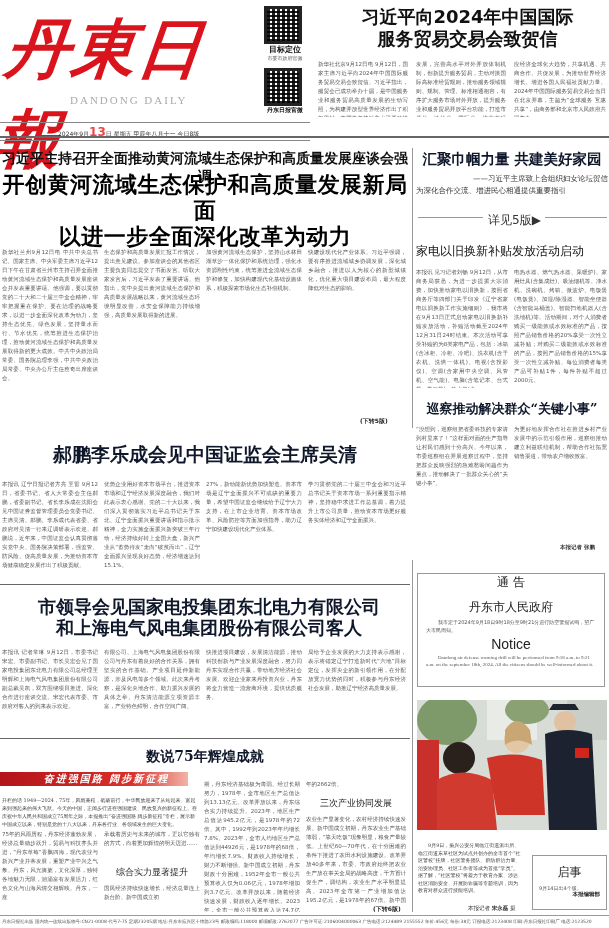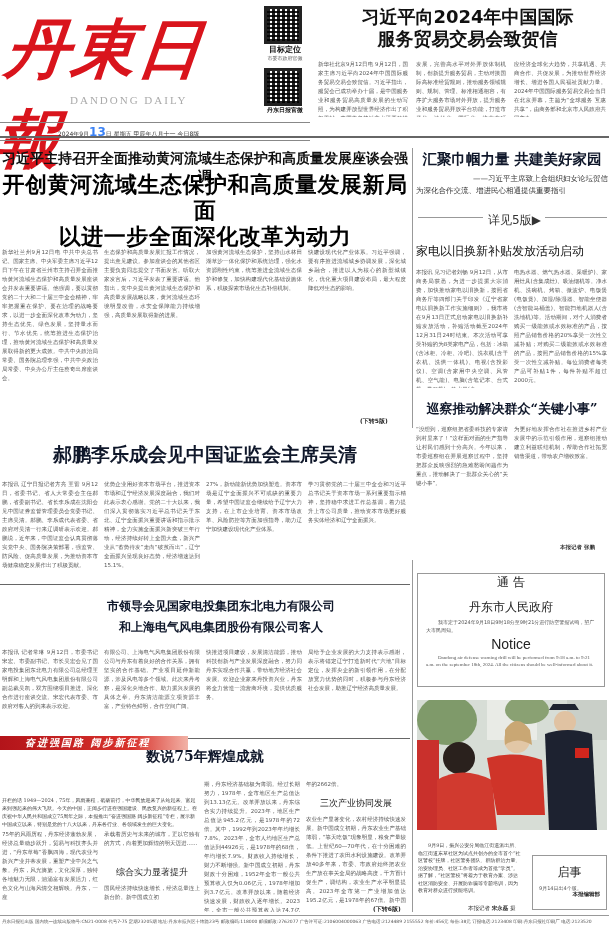--- a/index.html
+++ b/index.html
@@ -8,32 +8,32 @@
   .abs { position: absolute; }
   .masthead-title { left: 6px; top: 4px; width: 252px; height: 90px; font-family: "DejaVu Serif", serif; font-weight: bold; font-size: 64px; color: #d9141c; letter-spacing: 2px; line-height: 90px; font-style: italic; transform: skewX(-6deg); }
   .masthead-en { left: 70px; top: 94px; font-size: 11px; color: #aaa; letter-spacing: 2px; font-family: Liberation Serif, serif; }
   .qr { width: 38px; height: 38px; background:
       repeating-linear-gradient(90deg, #222 0 3px, #fff 3px 5px),
       repeating-linear-gradient(0deg, #222 0 2px, #fff 2px 4px);
       background-blend-mode: multiply; border: 3px solid #222; }
   .qr-label { font-size: 8px; font-weight: bold; color: #111; text-align: center; }
   .qr-sub { font-size: 5px; color: #555; text-align: center; }
   .dateline { left: 0; top: 122px; width: 310px; border-top: 1px solid #888; border-bottom: 1px solid #888; height: 19px; font-size: 6px; color: #333; line-height: 18px; padding-left: 58px; }
-  .dateline b { font-size: 12px; color: #3b82f6; }
+  .dateline b { font-size: 12px; color: #ef4444; }
   .lead-title { left: 330px; top: 6px; width: 275px; text-align: center; font-size: 18px; font-weight: bold; line-height: 22px; color: #111; }
   .col-text { font-size: 5.5px; line-height: 9px; color: #555; text-align: justify; overflow: hidden; }
   .hr { background: #666; height: 2px; }
   .kicker { left: 0; top: 150px; width: 410px; text-align: center; font-size: 14px; font-weight: bold; color: #111; }
   .main-head { left: 0; top: 172px; width: 410px; text-align: center; font-size: 22px; font-weight: bold; line-height: 26px; color: #000; letter-spacing: 0.5px; }
   .side-head { font-family: "DejaVu Serif", serif; font-weight: bold; color: #0f172a; }
   .rule-thin { background: #999; height: 1px; }
   .notice-box { left: 417px; top: 573px; width: 188px; height: 114px; border: 1px solid #999; }
   .photo { left: 417px; top: 700px; width: 190px; height: 130px; overflow: hidden;
       background: linear-gradient(180deg, #cfd6d2 0%, #e5e8e3 40%, #bcc4b9 100%); }
-  .banner { left: 0; top: 736px; width: 188px; height: 14px; background: linear-gradient(90deg,#b3141a,#d8312b 70%,#f2b3a7); color: #fff; font-size: 10px; font-weight: bold; font-style: italic; line-height: 14px; padding-left: 25px; letter-spacing: 2px; }
+  .banner { left: 0; top: 772px; width: 188px; height: 14px; background: linear-gradient(90deg,#b3141a,#d8312b 70%,#f2b3a7); color: #fff; font-size: 10px; font-weight: bold; font-style: italic; line-height: 14px; padding-left: 25px; letter-spacing: 2px; text-align: center; }
   .footer { left: 0; top: 915px; width: 609px; height: 13px; border-top: 1px solid #999; font-size: 4.5px; color: #555; line-height: 12px; white-space: nowrap; overflow: hidden; padding-left: 2px; }
 </style>
 </head>
 <body>
 
 <div class="abs masthead-title">丹東日報</div>
 <div class="abs masthead-en">DANDONG DAILY</div>
 
 <div class="abs" style="left:264px;top:6px;width:42px;">
   <div class="qr"></div>
@@ -94,21 +94,21 @@
 <div class="abs hr" style="left:0;top:584px;width:410px;height:1px;"></div>
 
 <div class="abs notice-box">
   <div style="text-align:center;font-size:12px;color:#222;">通  告</div>
   <div style="text-align:center;font-size:12px;color:#222;margin-top:8px;">丹东市人民政府</div>
   <div style="font-size:5px;line-height:8px;color:#555;padding:2px 8px;text-indent:12px;">我市定于2024年9月18日9时18分至9时21分进行防空警报试鸣，望广大市民周知。</div>
   <div style="text-align:center;font-size:14px;color:#222;font-family:'Liberation Sans',sans-serif;">Notice</div>
   <div style="font-size:5px;line-height:7px;color:#555;padding:2px 8px;font-family:'Liberation Serif',serif;text-indent:12px;">Dandong air defense warning drill will be performed from 9:18 a.m. to 9:21 a.m. on the september 18th, 2024. All the citizens should be well-informed about it.</div>
 </div>
 
-<div class="abs side-head" style="left:16px;top:596px;width:410px;text-align:center;font-size:12px;line-height:21px;">
+<div class="abs side-head" style="left:4px;top:596px;width:410px;text-align:center;font-size:18px;line-height:21px;">
   <div>市领导会见国家电投集团东北电力有限公司</div>
   <div>和上海电气风电集团股份有限公司客人</div>
 </div>
 <div class="abs col-text" style="left:2px;top:648px;width:96px;height:82px;">本报讯 记者常琳 9月12日，市委书记宋宏、市委副书记、市长吴宏会见了国家电投集团东北电力有限公司总经理王明辉和上海电气风电集团股份有限公司副总裁吴凯，双方围绕项目推进、深化合作进行座谈交流。宋宏代表市委、市政府对客人的到来表示欢迎。</div>
 <div class="abs col-text" style="left:104px;top:648px;width:96px;height:82px;">有限公司、上海电气风电集团股份有限公司与丹东有着良好的合作关系，拥有坚实的合作基础。产业项目延伸新能源，涉及风电等多个领域。此次来丹考察，是深化央地合作、助力振兴发展的具体之举。丹东清洁能源立项资源丰富，产业特色鲜明，合作空间广阔。</div>
 <div class="abs col-text" style="left:206px;top:648px;width:96px;height:82px;">快推进项目建设，发展清洁能源，推动科技创新与产业发展深度融合，努力同丹东实现合作共赢，带动地方经济社会发展。欢迎企业家来丹投资兴业，丹东将全力营造一流营商环境，提供优质服务。</div>
 <div class="abs col-text" style="left:308px;top:648px;width:98px;height:82px;">局给予企业发展的大力支持表示感谢，表示将锚定辽宁打造新时代“六地”目标定位，发挥央企的新引领作用，在分配放宽力优势的同时，积极参与丹东经济社会发展，助推辽宁经济高质量发展。</div>
 <div class="abs hr" style="left:0;top:738px;width:410px;height:1px;"></div>
 
 <div class="abs side-head" style="left:0;top:748px;width:410px;text-align:center;font-size:14px;">数说75年辉煌成就</div>

